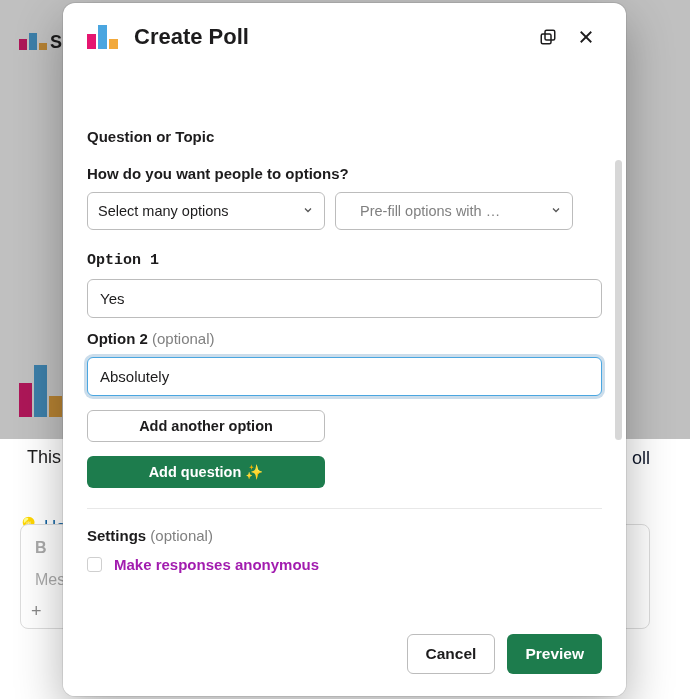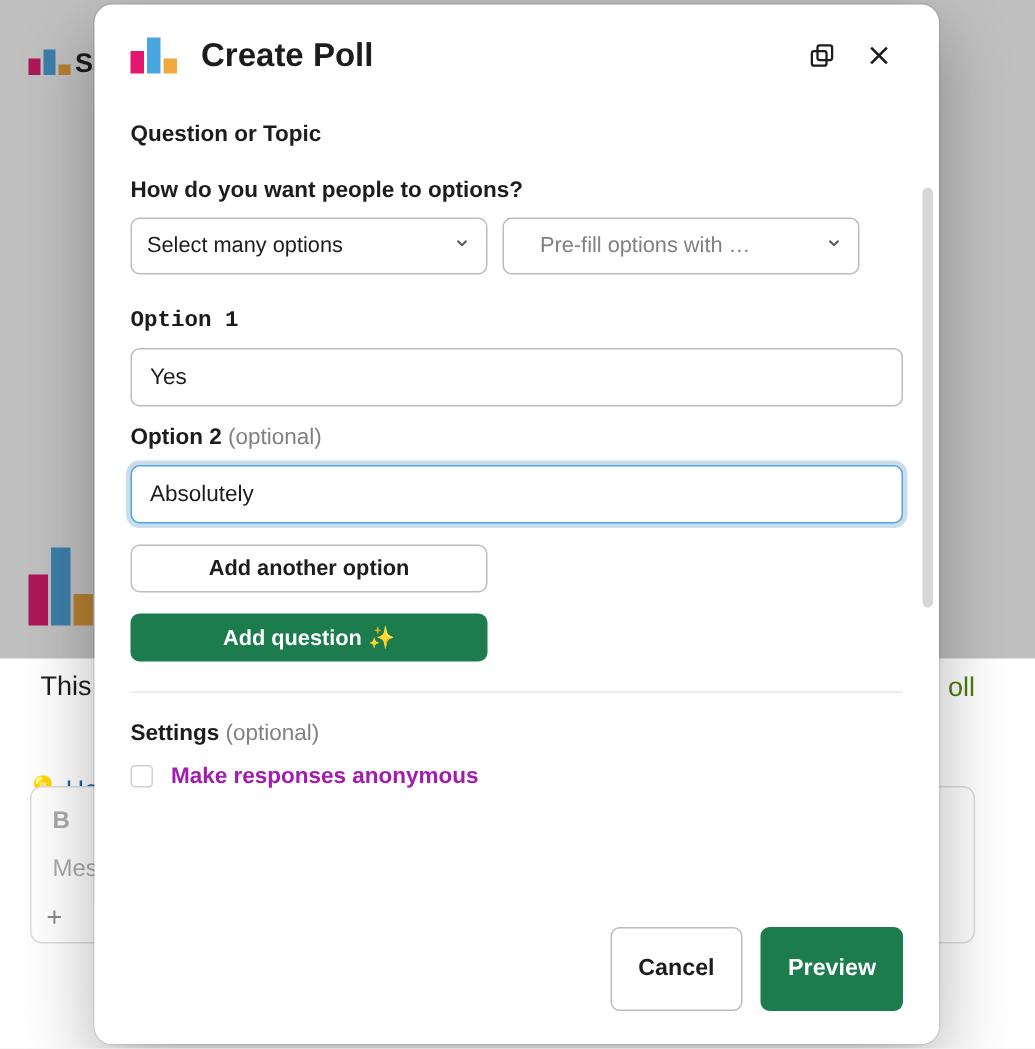--- a/index.html
+++ b/index.html
@@ -25,21 +25,21 @@
     .bg-logo-bars {
       position: absolute;
       left: 19px; top: 33px;
       display: flex; align-items: flex-end;
     }
     .bg-logo-bars span { display:inline-block; width:8px; margin-right:2px; }
     .bg-logo-title { position:absolute; left:50px; top:32px; font-weight:700; font-size:18px; color:#1d1c1d;}
     .bg-bottom-text {
       position: absolute; left: 27px; top: 447px; font-size: 18px; color:#1d1c1d;
     }
-    .bg-bottom-link { position:absolute; right: 40px; top:448px; color:#4d7c0f; font-size:18px;}
+    .bg-bottom-link { position:absolute; right: 40px; top:448px; color:#0f172a; font-size:18px;}
     .bg-bulb { position:absolute; left:18px; top:516px; color:#ddb24b; font-size:17px;}
     .bg-compose {
       position:absolute; left:20px; top:524px; width:630px; height:105px;
       border:1px solid #ddd; border-radius:8px; background:#fff;
     }
     .bg-compose .b { position:absolute; left:14px; top:14px; color:#aaa; font-weight:700;}
     .bg-compose .msg { position:absolute; left:14px; top:46px; color:#aaa;}
     .bg-compose .plus { position:absolute; left:10px; top:76px; color:#888; font-size:18px;}
     .big-logo-bars { position:absolute; left:19px; top:365px; display:flex; align-items:flex-end;}
     .big-logo-bars span { display:inline-block; margin-right:2px;}
@@ -48,20 +48,21 @@
       position: absolute;
       left: 63px; top: 3px;
       width: 563px;
       height: 693px;
       background: #fff;
       border-radius: 12px;
       box-shadow: 0 0 0 1px rgba(0,0,0,0.08), 0 18px 48px rgba(0,0,0,0.3);
       display: flex;
       flex-direction: column;
       overflow: hidden;
+      gap: 35px;
     }
     .modal-header {
       display: flex;
       align-items: center;
       padding: 18px 24px 16px 24px;
     }
     .app-logo {
       display: flex; align-items: flex-end; margin-right: 14px;
     }
     .app-logo span { display:inline-block; margin-right:2px; }
@@ -76,21 +77,21 @@
       flex: 1;
       overflow-y: auto;
       padding: 0 24px 8px 24px;
       position: relative;
     }
     .scroll-track {
       position:absolute; right:4px; top:56px; width:7px; height:280px;
       background:#d7d7d7; border-radius:4px;
     }
     .section-label {
-      font-size: 15px; font-weight: 700; color:#1d1c1d; margin-top: 12px; margin-bottom: 10px;
+      font-size: 15px; font-weight: 700; color:#1d1c1d; margin-top: 24px; margin-bottom: 10px;
     }
     .section-label .optional { font-weight:400; color:#808080;}
     .text-input {
       width: 100%;
       border: 1px solid #bcbcbc;
       border-radius: 6px;
       padding: 10px 12px;
       font-size: 15px;
       color:#1d1c1d;
       background:#fff;
@@ -131,21 +132,21 @@
       width:15px; height:15px; border:1.5px solid #cfcfcf; border-radius:3px; margin-right:12px; background:#fff;
     }
     .checkbox-label { font-size:15px; font-weight:700; color:#a21caf;}
     .modal-footer {
       border-top:1px solid #eee0;
       padding: 14px 24px 22px 24px;
       display:flex; justify-content:flex-end; gap:12px;
       background:#fff;
     }
     .btn-footer {
-      height:56px; border-radius:6px; font-size:15.5px; font-weight:700;
+      height:40px; border-radius:6px; font-size:15.5px; font-weight:700;
       padding: 0 18px; cursor:pointer;
     }
     .btn-cancel { background:#fff; border:1px solid #bcbcbc; color:#1d1c1d;}
     .btn-preview { background:#1d7c4d; border:none; color:#fff;}
   </style>
 </head>
 <body>
 
 <div class="backdrop">
   <div class="bg-logo-bars">

